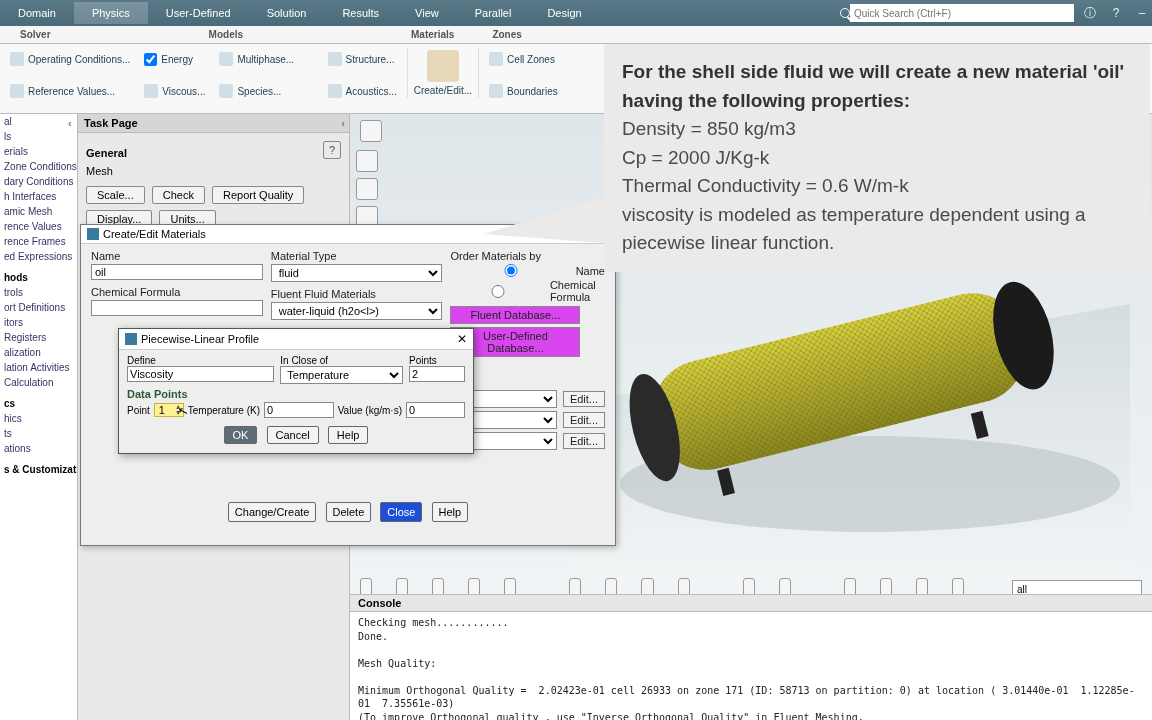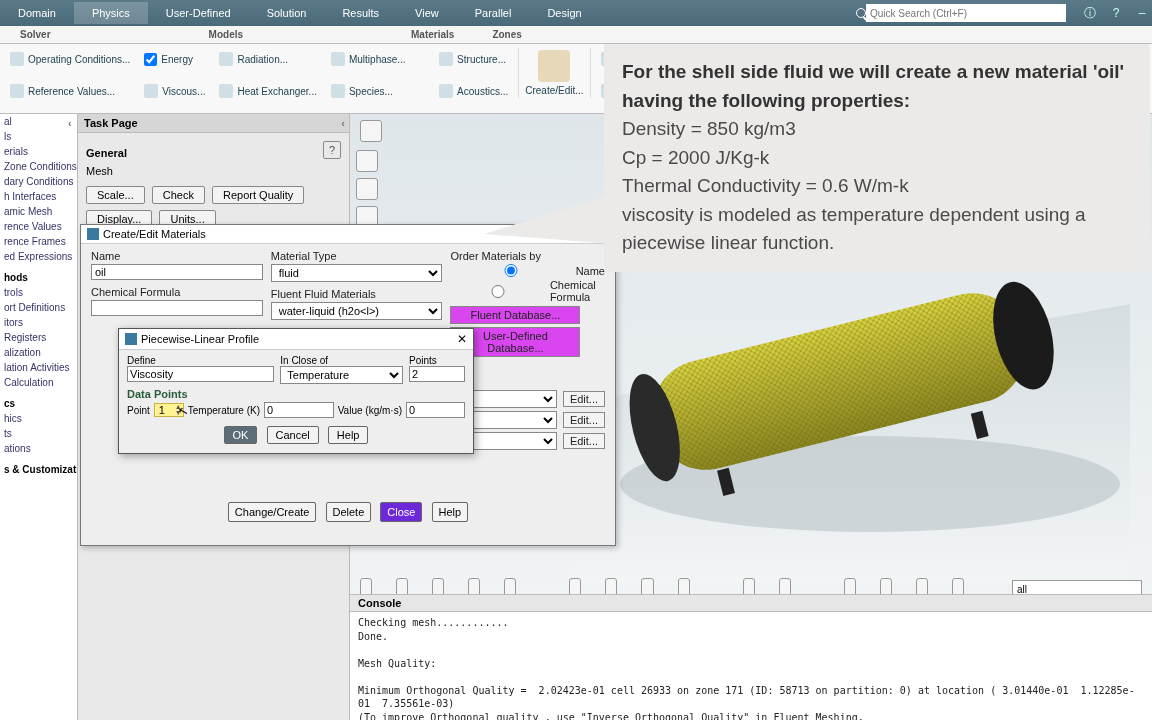--- a/index.html
+++ b/index.html
@@ -3,21 +3,21 @@
 <meta charset="utf-8">
 <style>
 * { box-sizing: border-box; margin: 0; padding: 0; font-family: "Segoe UI", Tahoma, sans-serif; }
 body { width: 1152px; height: 720px; background: #e8e8e8; overflow: hidden; position: relative; font-size: 11px; }
 
 
 .ribbon { display: flex; background: linear-gradient(#5a7a8a,#4a6a7a); height: 26px; color: #fff; align-items:center;}
 .ribbon .tab { padding: 5px 18px; font-size: 11px; cursor: pointer; }
 .ribbon .tab.active { background: rgba(255,255,255,.2);}
 .ribbon .spacer { flex:1; }
-.ribbon .search { width:200px; margin-right:8px; height:18px; padding:2px 4px; font-size:10px; background:#fff; border:none;}
+.ribbon .search { width:224px; height:18px; padding:2px 4px; font-size:10px; background:#fff; border:none;}
 .ribbon .icon { margin-left:6px; color:#cfe; font-size:12px; width:20px; text-align:center; }
 .mag { display:inline-block; width:10px; height:10px; border:1.5px solid #fff; border-radius:50%; position:relative; }
 .mag:after{content:"";position:absolute;width:5px;height:1.5px;background:#fff;bottom:-2px;right:-3px;transform:rotate(45deg);}
 
 
 .bar2 { display:flex; background:#f5f5f5; border-bottom:1px solid #bbb; height:18px; align-items:center; font-size:10px; color:#333;}
 .bar2 .sect { padding:0 14px; font-weight:bold; color:#555;}
 .bar2 .sect:first-child{ padding-left:20px;}
 
 
@@ -58,21 +58,21 @@
 .matdialog .orderbox .lbl{ font-weight:normal;}
 .matdialog .rbtn{ display:flex; align-items:center; gap:4px; margin:2px 0;}
 .matdialog .sidebtn{ display:block; width:130px; padding:2px 4px; background:#d946ef; border:1px solid #888; margin:3px 0; font-size:11px; text-align:center; cursor:pointer;}
 .matdialog .props { position:relative; margin-top:30px; }
 .matdialog .proprow{ display:flex; align-items:center; margin:3px 0; padding-left:100px;}
 .matdialog .proprow .plabel{ width:120px; text-align:right; font-size:10px; margin-right:4px;}
 .matdialog .proprow select{ flex:1;}
 .matdialog .proprow .eb{ margin-left:6px; padding:1px 6px; border:1px solid #888; background:#f3f3f3; cursor:pointer;}
 .matdialog .bottom{ position:absolute; bottom:8px; width:100%; text-align:center;}
 .matdialog .bottom .b{ display:inline-block; padding:3px 6px; border:1px solid #666; background:#f3f3f3; margin:15px 3px; cursor:pointer; border-radius:2px;}
-.matdialog .bottom .b.primary{ background:#6d28d9; color:#fff;text-align:center;}
+.matdialog .bottom .b.primary{ background:#1d4ed8; color:#fff;text-align:center;}
 
 
 .pwdialog{ position:absolute; left:118px; top:328px; width:356px; height:126px; background:#eee; border:1px solid #555; box-shadow:2px 2px 8px rgba(0,0,0,.35); z-index:5;}
 .pwdialog .titlebar{ background:#fff; padding:3px 6px; font-size:11px; border-bottom:1px solid #ccc; display:flex; align-items:center; gap:4px;}
 .pwdialog .titlebar .ic{ width:12px;height:12px;background:#3a7aa0;display:inline-block;}
 .pwdialog .titlebar .x{ margin-left:auto; cursor:pointer; font-size:12px;}
 .pwdialog .body{ padding:5px 8px; font-size:11px;}
 .pwdialog .toprow{ display:flex; gap:6px;}
 .pwdialog .toprow .c1{ flex:1.2;} .pwdialog .toprow .c2{ flex:1;} .pwdialog .toprow .c3{ width:56px;}
 .pwdialog label{font-size:10px; display:block;}
@@ -149,30 +149,20 @@
       </div>
   </div>
   <div class="group">
     <div class="itm">
         <input type="checkbox" checked="" style="">
         <span>Energy</span>
       </div>
     <div class="itm">
         <span class="ico"></span>
         <span>Viscous...</span>
-      </div>
-  </div>
-  <div class="group">
-    <div class="itm">
-        <span class="ico"></span>
-        <span>Radiation...</span>
-      </div>
-    <div class="itm">
-        <span class="ico"></span>
-        <span>Heat Exchanger...</span>
       </div>
   </div>
   <div class="group">
     <div class="itm">
         <span class="ico"></span>
         <span>Multiphase...</span>
       </div>
     <div class="itm">
         <span class="ico"></span>
         <span>Species...</span>

